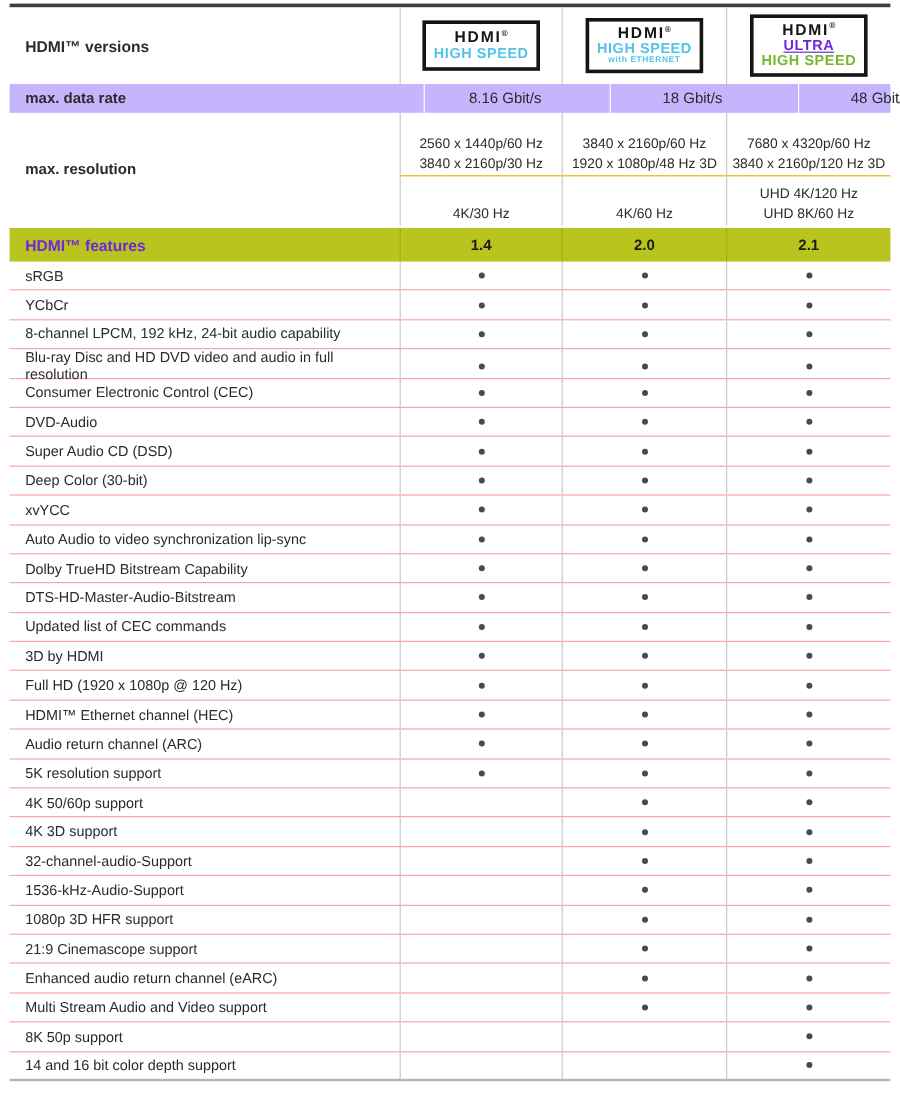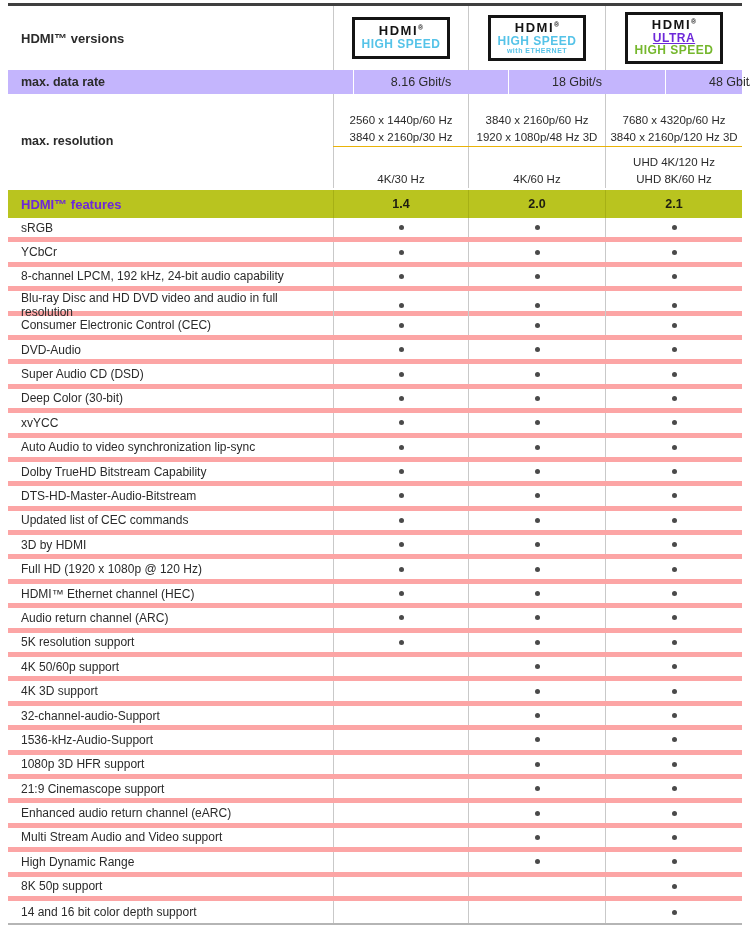--- a/index.html
+++ b/index.html
@@ -55,21 +55,21 @@
   .res-sub2 { height: 42px; border-top: 1px solid #eab308; }
 
   
   .gap { height: 2px; }
   .features-row { height: 28px; background: #b9c41f; }
   .features-row .cell { border-left-color: #a6b015; }
   .features-row .label { font-weight: bold; font-size: 13px; color: #6d28d9; }
   .features-row .ver { font-weight: bold; font-size: 12.5px; color: #1e1e10; }
 
   
-  .feature-row { height: 24.4px; border-bottom: 5px solid #fca5a5; }
+  .feature-row { height: 24.4px; border-bottom: 1px solid #fca5a5; }
   .feature-row .label { font-size: 12px; }
   .feature-row:last-child { border-bottom: 2px solid #b5b5b5; }
   .dot { width: 5px; height: 5px; border-radius: 50%; background: #4a4a4a; display: inline-block; }
 </style>
 </head>
 <body>
 
 <div class="table">
 
   <div class="row versions-row">
@@ -460,30 +460,20 @@
     <div class="cell label">Multi Stream Audio and Video support</div>
     <div class="cell c2"></div>
     <div class="cell c3">
           <span class="dot"></span>
         </div>
     <div class="cell c4">
           <span class="dot"></span>
         </div>
   </div>
 
-  <div class="row feature-row">
-    <div class="cell label">High Dynamic Range</div>
-    <div class="cell c2"></div>
-    <div class="cell c3">
-          <span class="dot"></span>
-        </div>
-    <div class="cell c4">
-          <span class="dot"></span>
-        </div>
-  </div>
 
   <div class="row feature-row">
     <div class="cell label">8K 50p support</div>
     <div class="cell c2"></div>
     <div class="cell c3"></div>
     <div class="cell c4">
           <span class="dot"></span>
         </div>
   </div>
 

